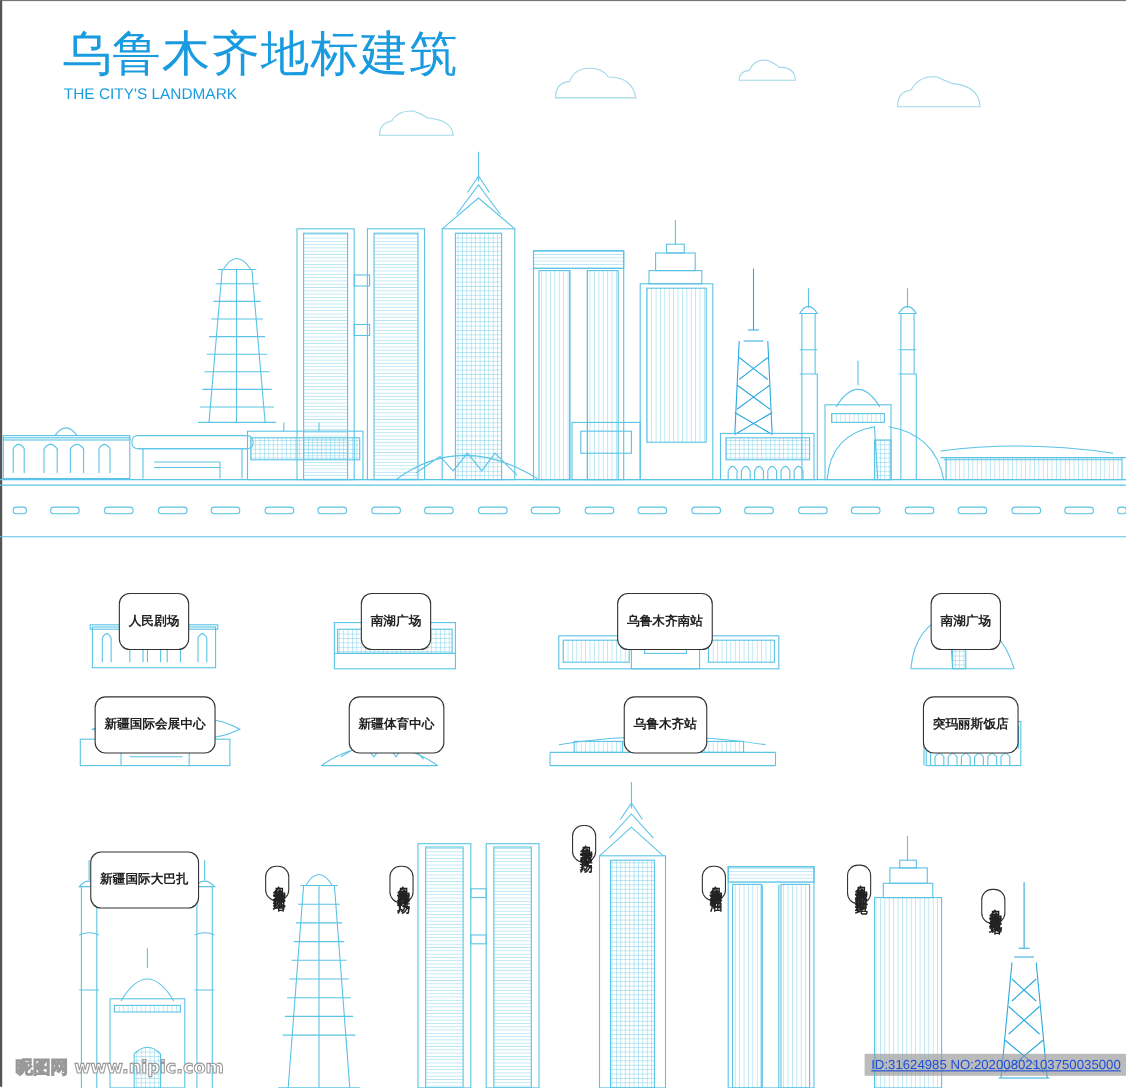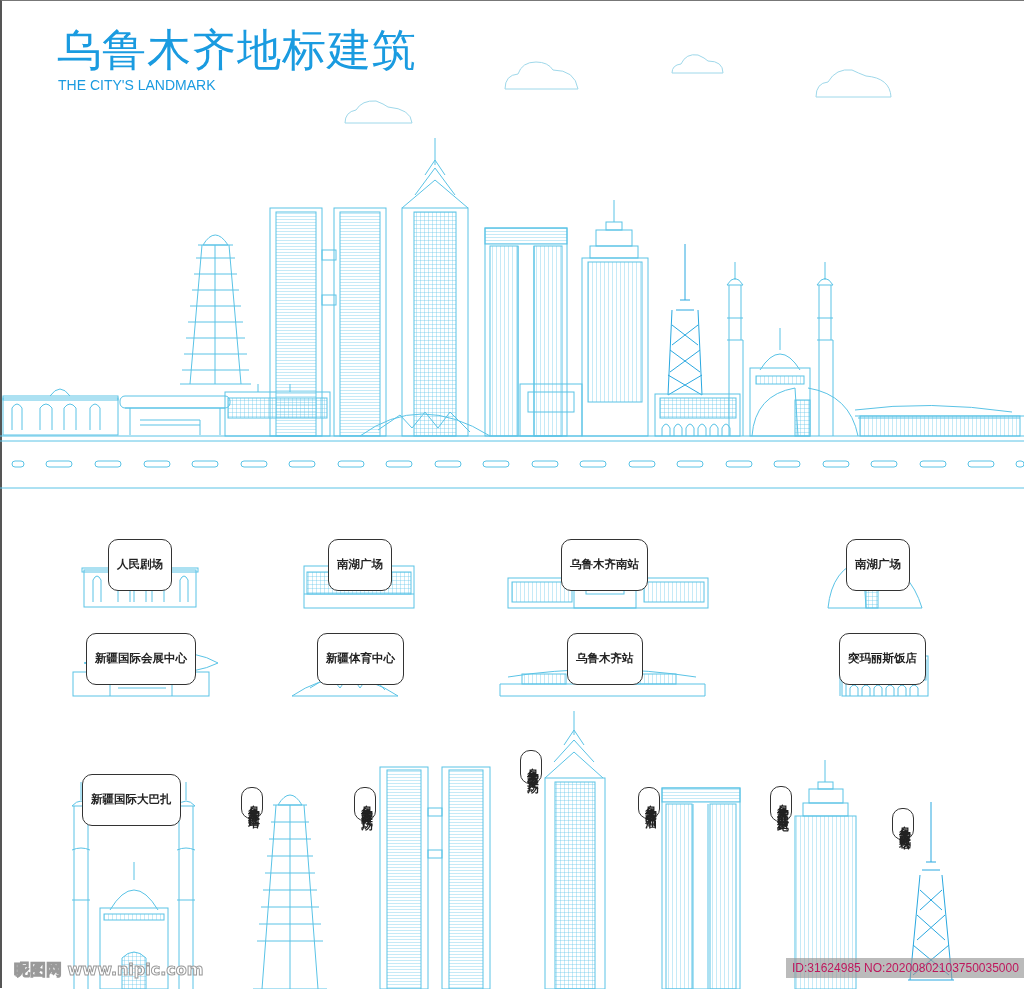--- a/index.html
+++ b/index.html
@@ -5,21 +5,21 @@
   html,body{margin:0;padding:0;background:#fff;}
   body{width:1024px;height:989px;position:relative;overflow:hidden;font-family:"DejaVu Sans",sans-serif;}
   .frame{position:absolute;left:0;top:0;width:1022px;height:987px;border-left:2px solid #555;border-top:1px solid #777;border-right:2px solid #444;}
   .title{position:absolute;left:57px;top:28px;font-size:44px;font-weight:normal;color:#1a9be0;letter-spacing:1px;line-height:1;}
   .subtitle{position:absolute;left:58px;top:77px;font-size:14px;color:#1a9be0;font-family:"Liberation Sans",sans-serif;}
   svg{position:absolute;left:0;top:0;}
   .pill{position:absolute;background:#fff;border:1.2px solid #333;border-radius:10px;font-size:11.5px;color:#222;font-weight:bold;white-space:nowrap;line-height:1;}
   .pill.h{padding:19px 8px;height:12px;}
   .pill.v{writing-mode:vertical-rl;text-orientation:upright;padding:8px 3px;width:14px;letter-spacing:2px;}
   .wm1{position:absolute;left:14px;top:960px;font-size:16px;color:#fff;font-weight:bold;-webkit-text-stroke:1px #999;letter-spacing:0px;}
-  .wm2{position:absolute;left:786px;top:958px;width:232px;height:20px;background:rgba(150,150,150,0.65);color:#be185d;font-size:12px;line-height:20px;padding-left:6px;font-family:"Liberation Sans",sans-serif;}
+  .wm2{position:absolute;left:786px;top:958px;width:232px;height:20px;background:rgba(150,150,150,0.65);color:#1d4ed8;font-size:12px;line-height:20px;padding-left:6px;font-family:"Liberation Sans",sans-serif;text-decoration:underline;}
 </style>
 </head>
 <body>
 
 <div class="frame"></div>
 
 <div class="title">乌鲁木齐地标建筑</div>
 <div class="subtitle">THE CITY'S LANDMARK</div>
 
 <svg width="1024" height="989" viewBox="0 0 1024 989" fill="none" stroke="#5ac3e6" stroke-width="1">

